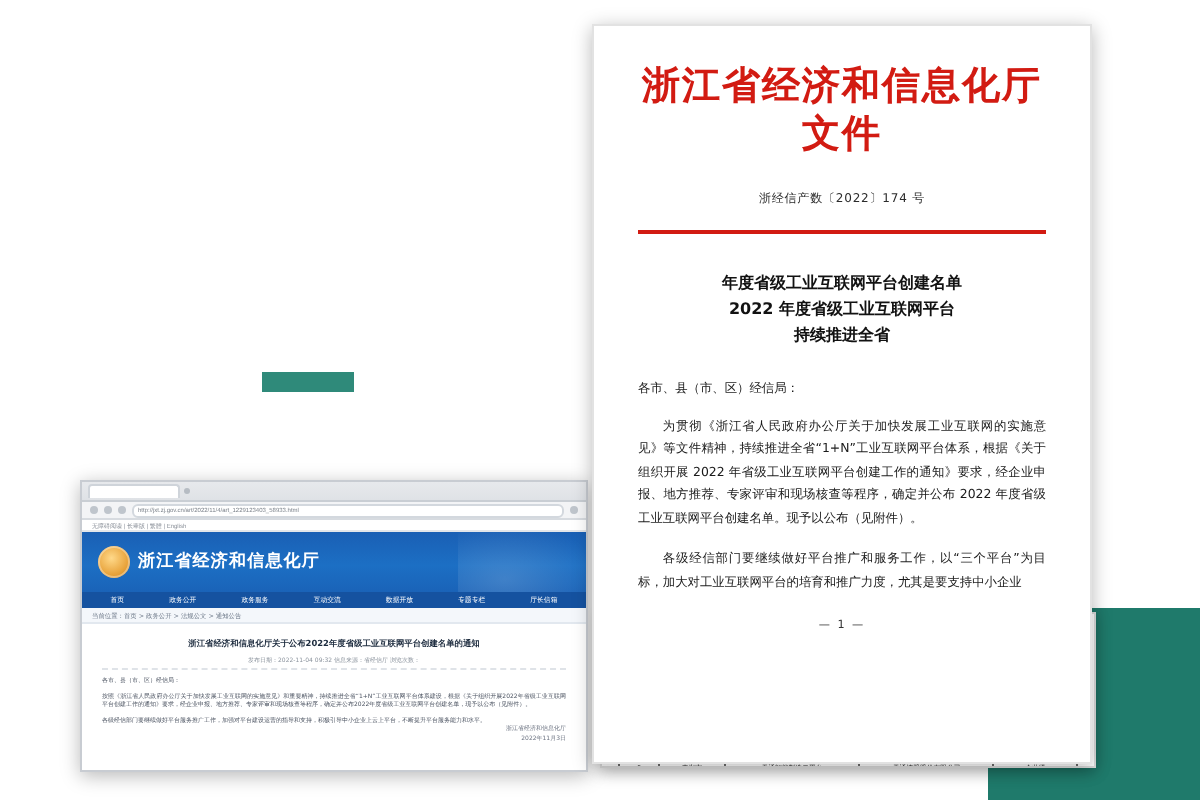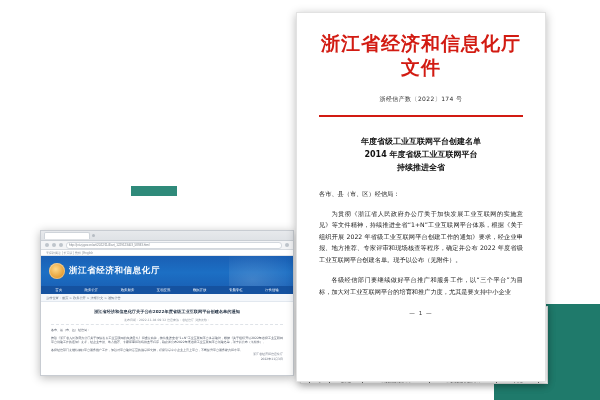--- a/index.html
+++ b/index.html
@@ -43,21 +43,21 @@
   .doc-card {
     position: absolute;
     background: #ffffff;
     box-shadow: 0 2px 9px rgba(0,0,0,0.28);
     overflow: hidden;
   }
 
   
   #browser-card {
     left: 40px;
-    top: 230px;
+    top: 240px;
     width: 252px;
     height: 144px;
     border: 1px solid #c8ccd2;
     background: #a21caf;
   }
   .br-chrome {
     height: 9px;
     background: linear-gradient(#e7e9ec, #dfe2e6);
     border-bottom: 1px solid #c9ced4;
     display: flex;
@@ -402,21 +402,21 @@
     </div>
   </div>
 
   <div class="doc-card" id="official-card" style="z-index:3;">
     <div class="of-inner">
       <div class="of-title">浙江省经济和信息化厅文件</div>
       <div class="of-docnum">浙经信产数〔2022〕174 号</div>
       <div class="of-redline"></div>
       <div class="of-heading">
         <div>年度省级工业互联网平台创建名单</div>
-        <div>2014 年度省级工业互联网平台</div>
+        <div>2022 年度省级工业互联网平台</div>
         <div>持续推进全省</div>
       </div>
       <div class="of-salut">各市、县（市、区）经信局：</div>
       <div class="of-para">为贯彻《浙江省人民政府办公厅关于加快发展工业互联网的实施意见》等文件精神，持续推进全省“1+N”工业互联网平台体系，根据《关于组织开展 2022 年省级工业互联网平台创建工作的通知》要求，经企业申报、地方推荐、专家评审和现场核查等程序，确定并公布 2022 年度省级工业互联网平台创建名单。现予以公布（见附件）。</div>
       <div class="of-para">各级经信部门要继续做好平台推广和服务工作，以“三个平台”为目标，加大对工业互联网平台的培育和推广力度，尤其是要支持中小企业</div>
       <div class="of-pagenum">— 1 —</div>
     </div>
   </div>
 
   <div class="doc-card" id="browser-card" style="z-index:2;">

